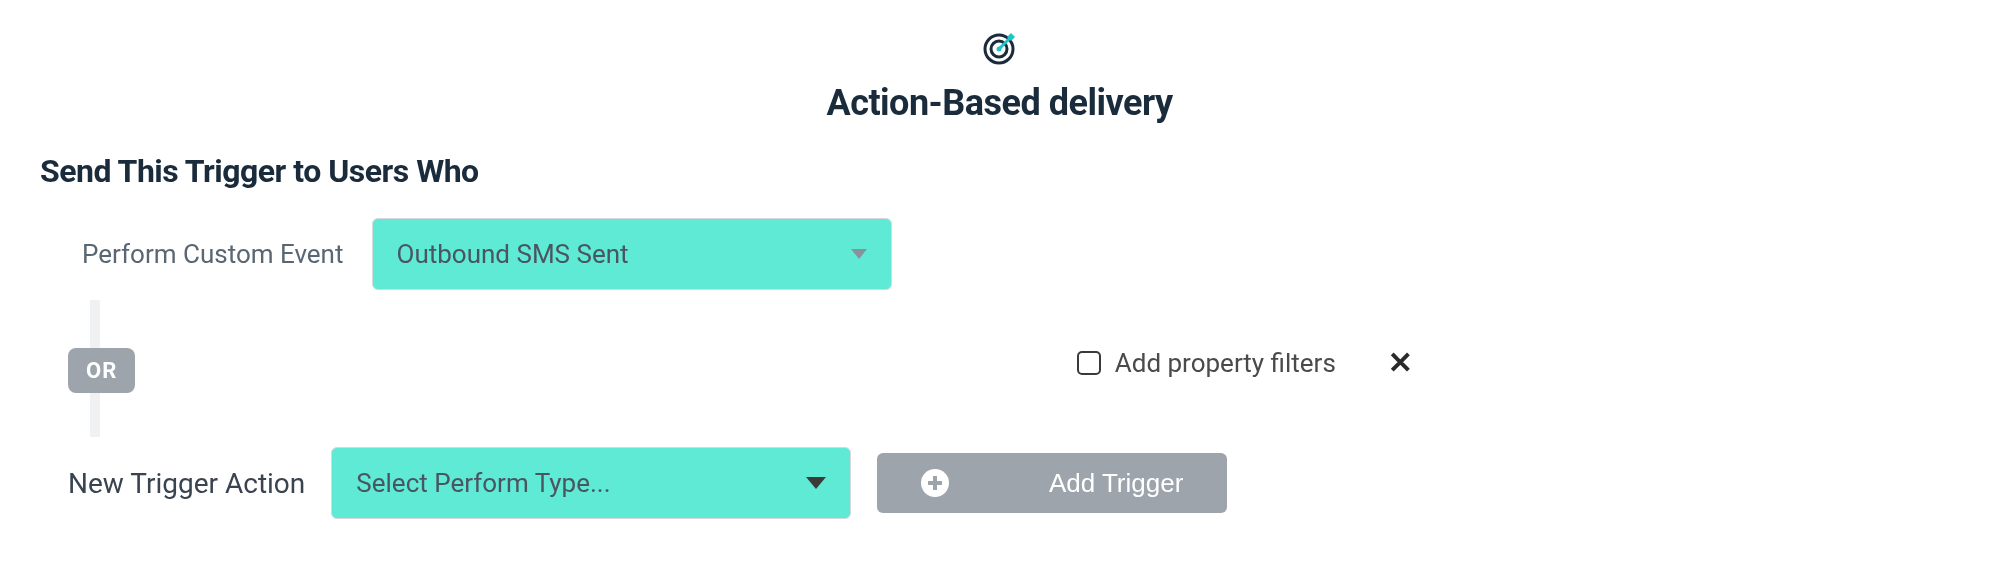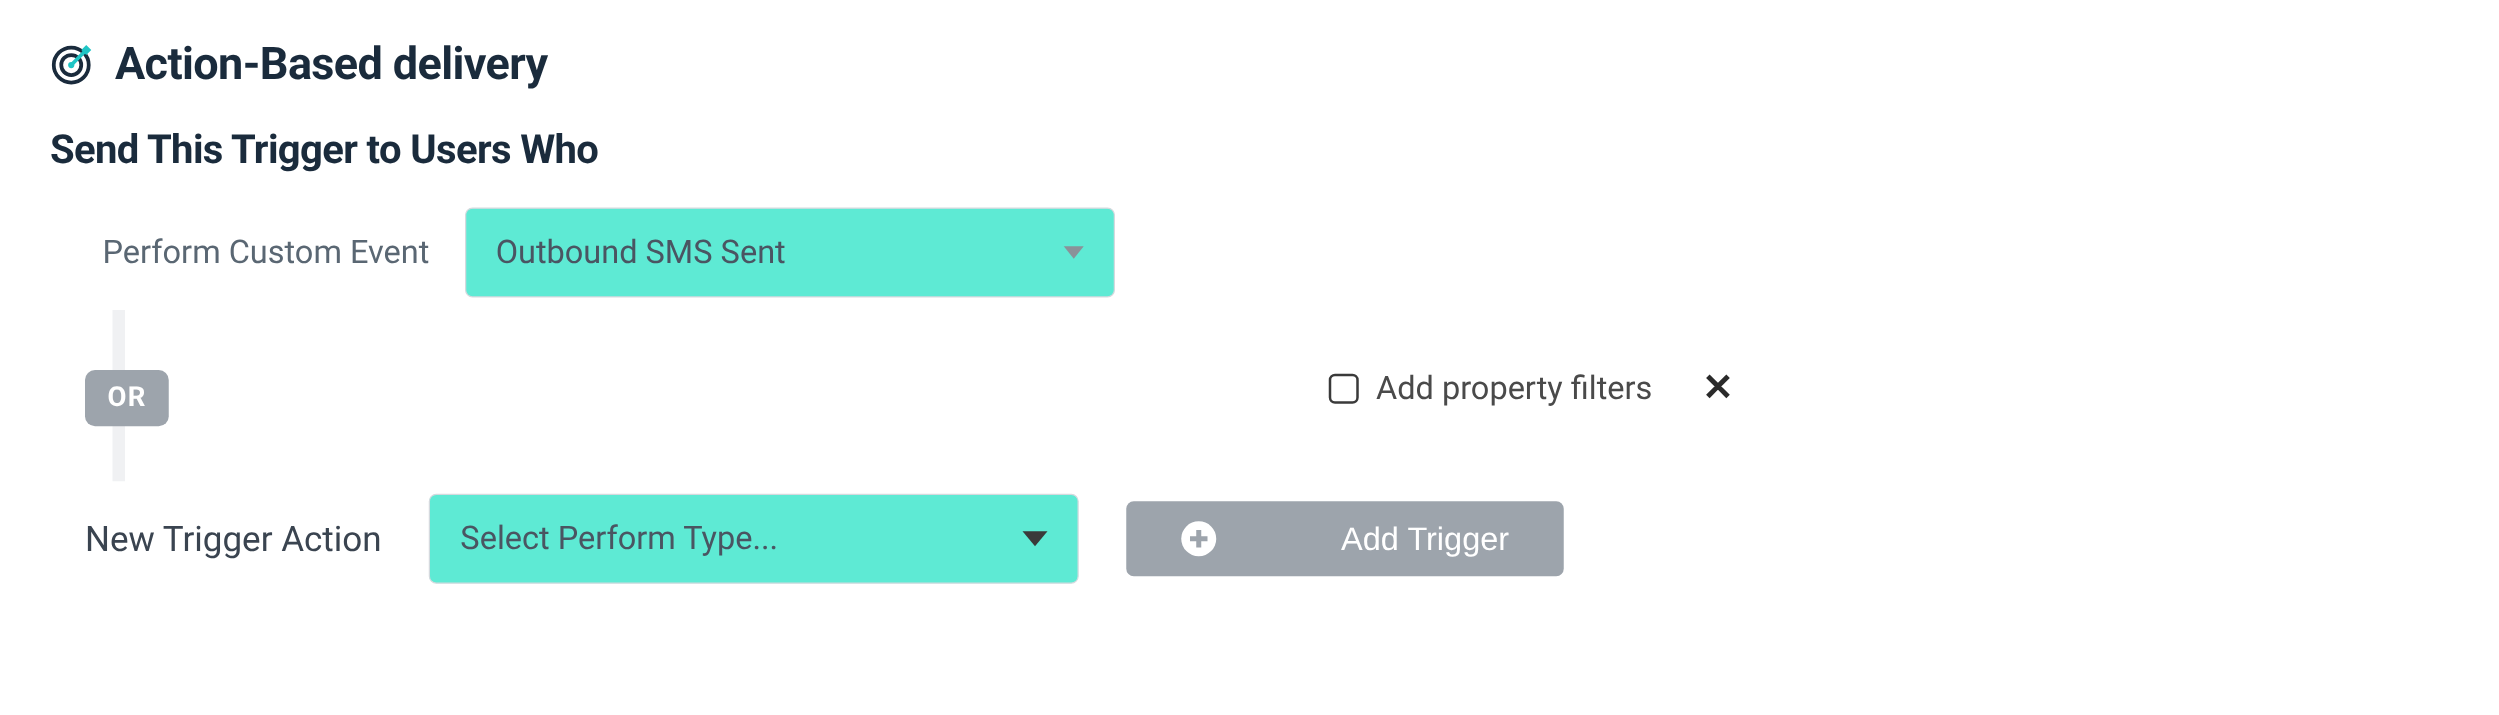--- a/index.html
+++ b/index.html
@@ -12,20 +12,21 @@
       background: #fff;
       padding: 30px 40px;
       width: 1999px;
       color: #1a2b3c;
     }
     .header {
       display: flex;
       align-items: center;
       gap: 16px;
       margin-bottom: 28px;
+      flex-direction: column;
     }
     .target-icon {
       width: 36px;
       height: 36px;
       position: relative;
       display: flex;
       align-items: center;
       justify-content: center;
     }
     .title {
@@ -106,24 +107,24 @@
       padding: 10px 18px;
       border-radius: 8px;
       position: relative;
       z-index: 2;
       margin-top: 48px;
       margin-bottom: 44px;
       letter-spacing: 1px;
     }
     .right-controls {
       position: absolute;
-      right: 572px;
+      right: 546px;
       top: 48px;
       display: flex;
-      gap: 40px;
+      gap: 52px;
     }
     .checkbox-wrap {
       display: flex;
       align-items: center;
       gap: 14px;
       cursor: pointer;
     }
     .checkbox-box {
       width: 24px;
       height: 24px;
@@ -138,21 +139,21 @@
     .close-x {
       font-size: 30px;
       font-weight: 900;
       color: #2a2a2a;
       cursor: pointer;
       line-height: 1;
     }
     .bottom-row {
       display: flex;
       align-items: center;
-      gap: 38px;
+      gap: 26px;
       margin-left: 28px;
     }
     .bottom-label {
       font-size: 28px;
       color: #3a4450;
       font-weight: 400;
     }
     .add-trigger-btn {
       display: flex;
       align-items: center;

